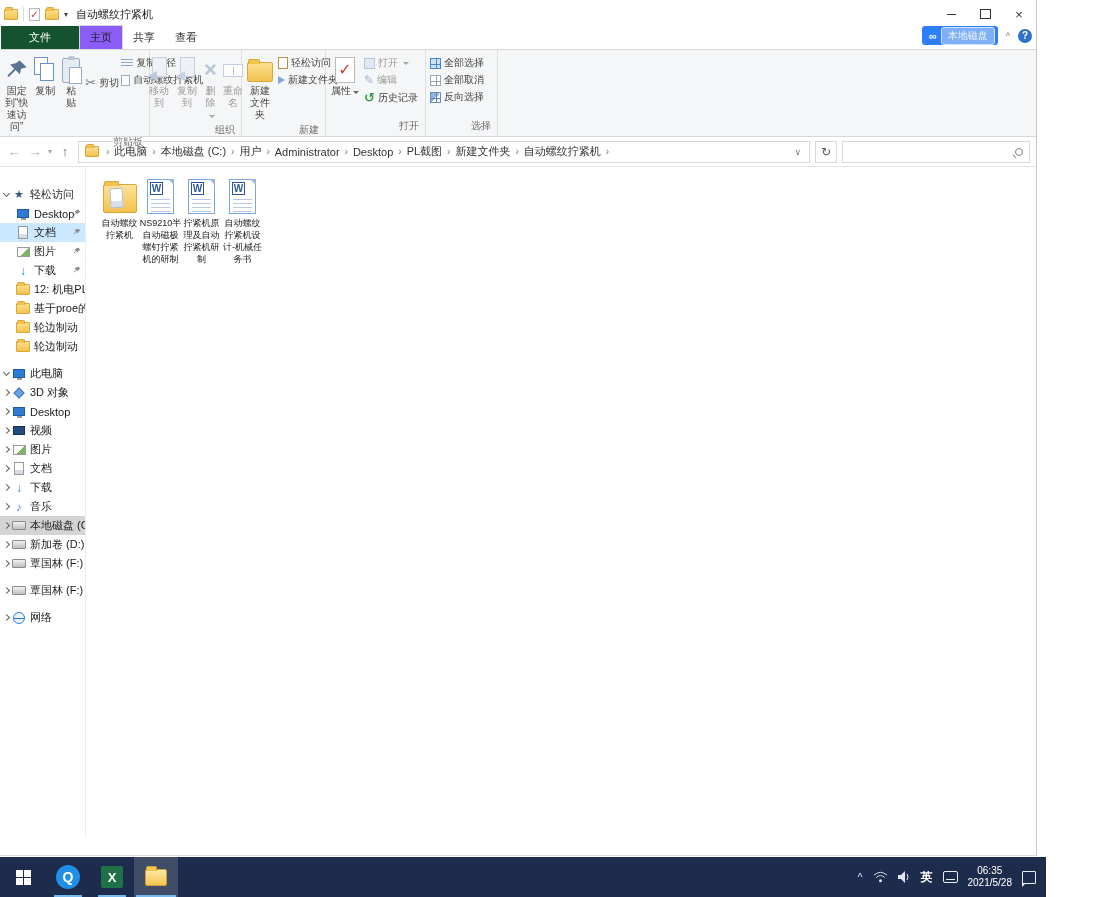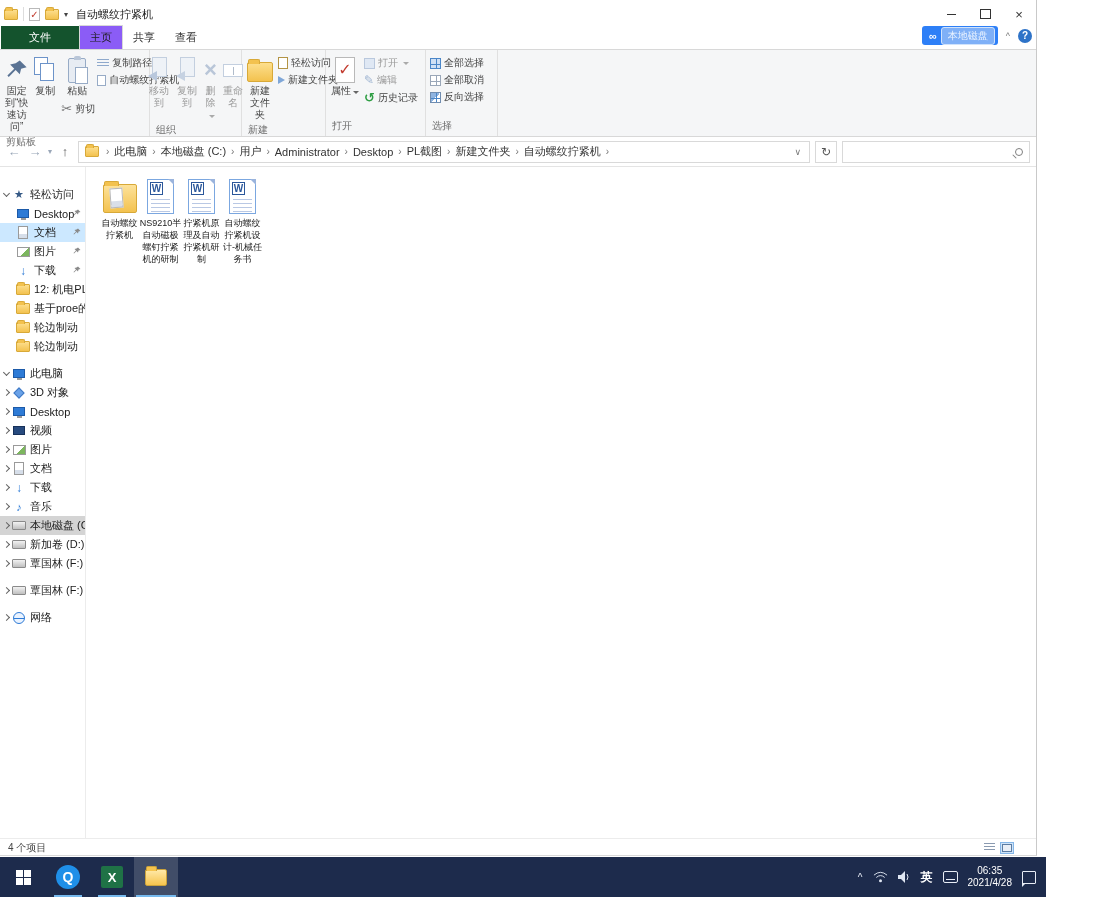--- a/index.html
+++ b/index.html
@@ -41,21 +41,21 @@
   .netdisk-btn { background:#7fb0f7; border:1px solid #cfe2fb; border-radius:3px;
                  color:#eaf3ff; font-size:10px; padding:1px 6px; }
   .ribbon-collapse { font-size:9px; color:#777; }
   .ribbon-help { width:14px; height:14px; border-radius:50%; background:#2e73c8; color:#fff;
                  font-size:10px; font-weight:bold; text-align:center; line-height:14px; }
 
   
   .ribbon { height:87px; background:#f5f6f7; border-bottom:1px solid #d8d8d8; display:flex; }
   .rgroup { display:flex; flex-direction:column; border-right:1px solid #e0e0e0; padding:2px 2px 0 2px; }
   .rbody { flex:1; display:flex; align-items:flex-start; }
-  .rlabel { text-align:left; font-size:10px; color:#6d6d6d; padding:2px 4px 3px; }
+  .rlabel { text-align:right; font-size:10px; color:#6d6d6d; padding:2px 4px 3px; }
   .bigbtn { display:flex; flex-direction:column; align-items:center; padding:3px 3px 0; }
   .bigbtn .bicon { height:30px; display:flex; align-items:center; justify-content:center; }
   .bigbtn .blabel { font-size:10px; color:#444; text-align:center; line-height:12px; }
   .bigbtn.disabled .blabel { color:#9a9a9a; }
   .smallcol { display:flex; flex-direction:column; gap:3px; padding:4px 2px; }
   .smallbtn { display:flex; align-items:center; gap:3px; font-size:10px; color:#444; white-space:nowrap; }
   .smallbtn.disabled { color:#9a9a9a; }
   .dd { width:0; height:0; border-left:3px solid transparent; border-right:3px solid transparent;
         border-top:3px solid #666; display:inline-block; margin-left:2px; }
   .disabled .dd { border-top-color:#aaa; }
@@ -264,21 +264,21 @@
           </div>
           <div class="bigbtn">
             <span class="bicon">
                 <span class="ic-copy">
                   <i></i>
                   <i></i>
                 </span>
               </span>
             <span class="blabel">复制</span>
           </div>
-          <div style="display:flex;flex-direction:column">
+          <div style="display:flex;flex-direction:row">
             <div class="bigbtn">
               <span class="bicon">
                   <span class="ic-paste"></span>
                 </span>
               <span class="blabel">粘贴</span>
             </div>
             <div class="smallbtn" style="margin:4px 0 0 2px">
               <span class="glyph-cut">✂</span>
               <span>剪切</span>
             </div>
@@ -650,31 +650,20 @@
               <span class="ic-word">
                 <span class="w">W</span>
                 <span class="lines"></span>
               </span>
             </span>
           <span class="tname">自动螺纹拧紧机设计-机械任务书</span>
         </div>
       </div>
     </div>
 
-    <div class="statusbar">
-      <span>4 个项目</span>
-      <div class="sb-right">
-        <span class="sb-ic">
-            <span class="ic-viewlist"></span>
-          </span>
-        <span class="sb-ic active">
-            <span class="ic-viewthumb"></span>
-          </span>
-      </div>
-    </div>
   </div>
 
   <div class="taskbar">
     <div class="tb-start">
       <span class="winlogo">
           <i></i>
           <i></i>
           <i></i>
           <i></i>
         </span>
@@ -700,18 +689,18 @@
       <span>
         <svg width="13" height="12" viewBox="0 0 13 12">
             <path d="M0 4h3l4-4v12l-4-4H0z" fill="#dfe6f2"></path>
             <path d="M9 3 Q11 6 9 9" stroke="#dfe6f2" fill="none"></path>
           </svg>
       </span>
       <span class="tray-ime">英</span>
       <span class="ic-kbd"></span>
       <div class="tb-clock">
         <div>06:35</div>
-        <div>2021/4/28</div>
+        <div>2021/5/28</div>
       </div>
       <span class="ic-action"></span>
     </div>
   </div>
 </div>
 
 </body></html>

